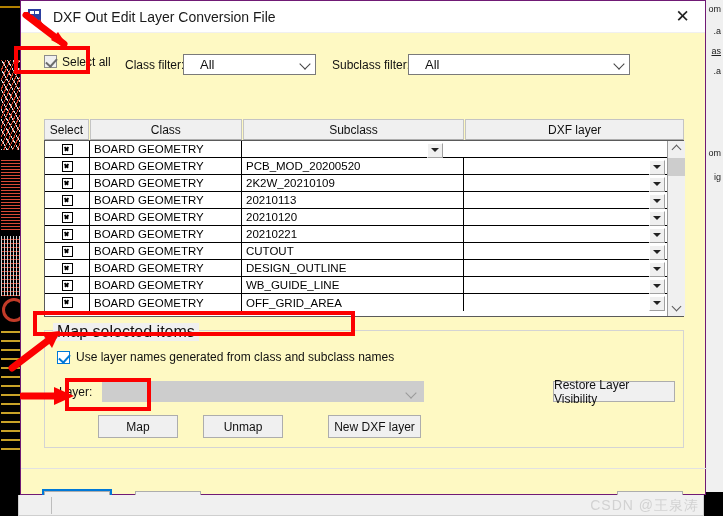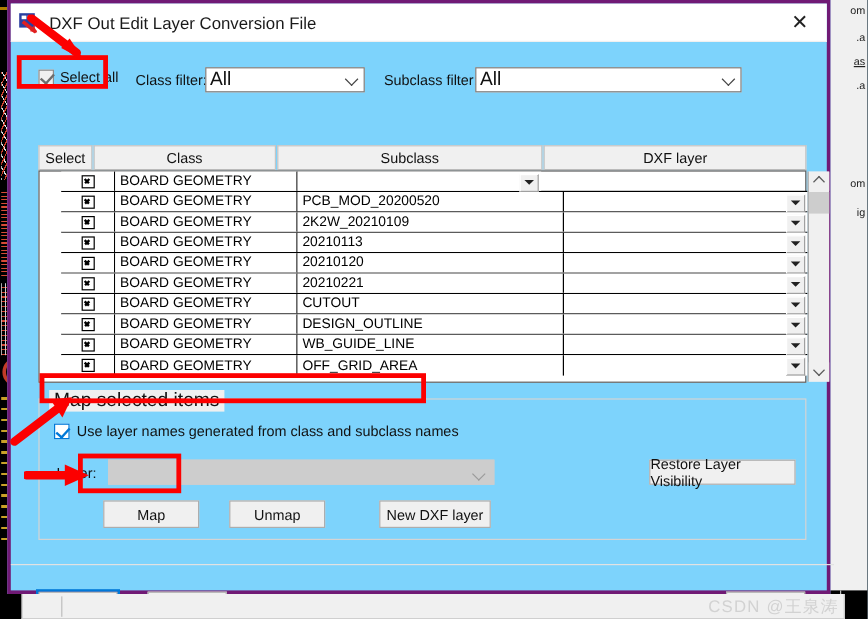--- a/index.html
+++ b/index.html
@@ -30,57 +30,57 @@
   #backdrop .rightpanel{position:absolute;right:0;top:0;width:33px;height:516px;background:#f0f0f0;}
   #backdrop .rtext{position:absolute;right:2px;color:#202020;font-size:9px;
      font-family:"Liberation Sans",sans-serif;white-space:nowrap;}
   #backdrop .botstrip{position:absolute;left:0;bottom:0;width:723px;height:24px;background:#000;}
   #backdrop .botnoise{position:absolute;bottom:0;height:24px;
      background:repeating-linear-gradient(90deg,#e8e8e8 0 1px,transparent 1px 3px),
                 repeating-linear-gradient(0deg,#c8b400 0 1px,transparent 1px 4px);}
   #backdrop .botline{position:absolute;bottom:0;width:1px;height:24px;background:#b9b9b9;}
 
   
-  #dialog{position:absolute;left:6px;top:0;width:686px;height:495px;
-     background:#7dd3fc;border:3px solid #701a75;box-sizing:border-box;}
+  #dialog{position:absolute;left:20px;top:0;width:686px;height:495px;
+     background:#fef9c3;border:1px solid #701a75;box-sizing:border-box;}
   #titlebar{height:31px;background:#ffffff;display:flex;align-items:center;
      border-bottom:1px solid #f0f0f0;}
   #titlebar .ticon{width:18px;height:18px;margin-left:6px;margin-right:8px;position:relative;flex:none;}
   #titlebar .ttl{font-size:14px;color:#1a1a1a;font-family:"Liberation Sans",sans-serif;}
   #closebtn{margin-left:auto;width:45px;height:31px;display:flex;align-items:center;
      justify-content:center;font-size:17px;color:#222;cursor:default;}
 
   #body{padding:0;position:relative;height:463px;}
 
   
   #filterrow{position:absolute;left:0;top:18px;width:686px;height:28px;}
   .lbl{font-size:12px;color:#111;font-family:"Liberation Sans",sans-serif;}
   .cbx{width:13px;height:13px;border:1px solid #767676;background:#fff;
        display:inline-block;position:relative;box-sizing:border-box;vertical-align:middle;}
   .cbx.gray{background:#f0f0f0;border:1px solid #8c8c8c;}
   .cbx.gray .tick{border-color:#6d6d6d;}
   .cbx.blue{border:1px solid #0078d7;background:#fff;}
   .cbx .tick{position:absolute;left:3px;top:0px;width:5px;height:9px;
        border:solid #0078d7;border-width:0 2px 2px 0;transform:rotate(42deg);}
-  select.ddl{font-family:"Liberation Sans",sans-serif;font-size:16px;height:21px;
-       border:1px solid #7a7a7a;background:#fff;color:#111;padding-left:3px;
+  select.ddl{font-family:"Liberation Sans",sans-serif;font-size:13px;height:21px;
+       border:1px solid #7a7a7a;background:#fff;color:#111;padding-left:16px;
        -webkit-appearance:none;appearance:none;box-sizing:border-box;}
   .ddwrap{position:relative;display:inline-block;vertical-align:middle;}
   .ddwrap .chev{position:absolute;right:7px;top:6px;width:7px;height:7px;
        border:solid #444;border-width:0 1.4px 1.4px 0;transform:rotate(45deg);pointer-events:none;}
 
   
   #tablewrap{position:absolute;left:23px;top:86px;width:640px;height:198px;}
   #thead{display:flex;height:21px;justify-content:flex-end;}
   #thead .th{background:#f0f0f0;border:1px solid #c4c4c4;border-bottom:1px solid #adadad;
       font-size:12px;color:#111;display:flex;align-items:center;justify-content:center;
       box-sizing:border-box;margin-right:1px;}
   #tgrid{position:absolute;left:0;top:21px;width:640px;height:177px;
       border:1px solid #5a5a5a;background:#fff;box-sizing:border-box;display:flex;}
-  #tcols{flex:1;margin-left:18px;}
+  #tcols{flex:1;}
   .trow{display:flex;height:17px;box-sizing:border-box;border-bottom:1px solid #000;}
   .trow:last-child{border-bottom:none;}
   .tc{box-sizing:border-box;font-size:11.5px;color:#000;display:flex;align-items:center;
       border-right:1px solid #000;padding-left:4px;background:#fff;}
   .tc.sel{justify-content:center;padding:0;}
   .rowcb{width:9px;height:9px;border:1px solid #000;position:relative;background:#fff;}
   .rowcb:before,.rowcb:after{content:"";position:absolute;left:1px;top:3px;width:5px;height:1.5px;background:#000;}
   .rowcb:before{transform:rotate(45deg);}
   .rowcb:after{transform:rotate(-45deg);}
   .tc.dxf{position:relative;padding:0;border-right:none;}
@@ -166,21 +166,21 @@
         <path d="M13 11 L16 17 L10 16 Z" fill="#e02020"></path>
       </svg>
     </span>
     <span class="ttl">DXF Out Edit Layer Conversion File</span>
     <span id="closebtn">✕</span>
   </div>
 
   <div id="body">
 
     <div id="filterrow">
-      <span style="position:absolute;left:23px;top:4px;display:flex;align-items:center;gap:5px;">
+      <span style="position:absolute;left:23px;top:4px;display:flex;align-items:flex-start;gap:5px;">
         <span class="cbx gray">
           <span class="tick" style="border-color:#6d6d6d;"></span>
         </span>
         <span class="lbl">Select all</span>
       </span>
 
       <span class="lbl" style="position:absolute;left:104px;top:7px;">Class filter:</span>
       <span class="ddwrap" style="position:absolute;left:162px;top:3px;">
         <select class="ddl" style="width:133px;">
           <option>All</option>

